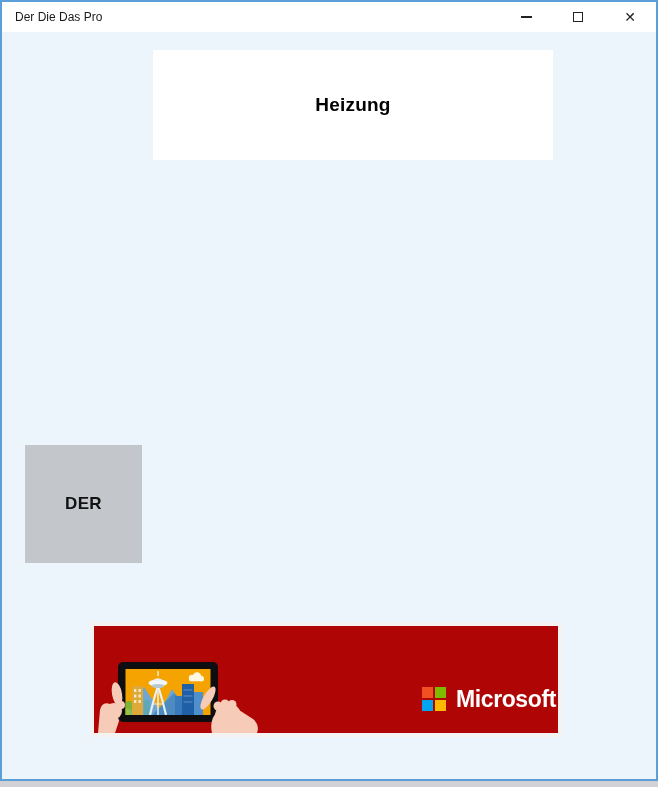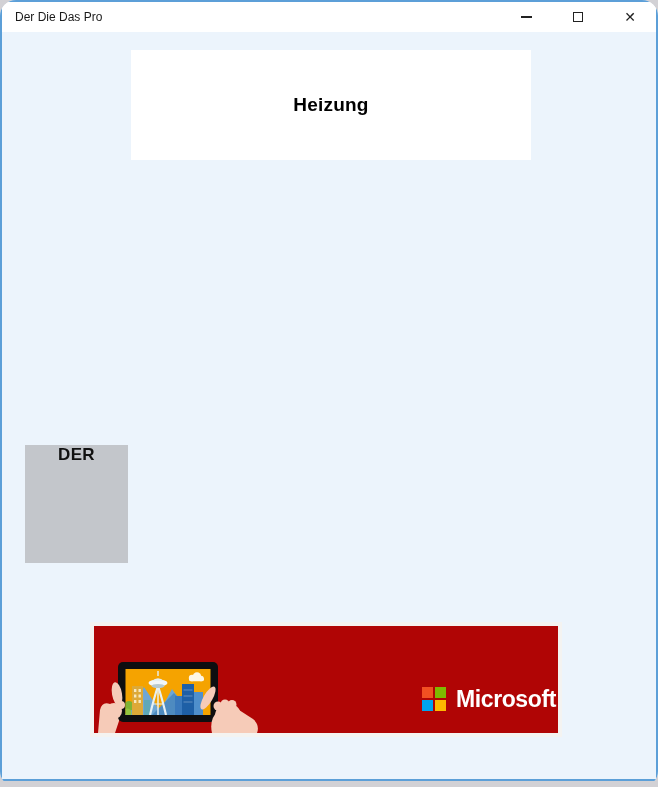--- a/index.html
+++ b/index.html
@@ -4,21 +4,20 @@
 <style>
   * { margin:0; padding:0; box-sizing:border-box; }
   html,body { background:#d2d1d5; }
   body { font-family:"Liberation Sans", sans-serif; }
 
   .stage {
     position:relative;
     width:658px; height:787px;
     background:#d2d1d5;
     overflow:hidden;
-    border-radius:16px;
   }
 
   
   .window {
     position:absolute; left:0; top:0;
     width:658px; height:781px;
     border:2px solid #5c9fd8;
     background:#ecf4fc;
   }
 
@@ -39,36 +38,36 @@
     width:52px; height:100%;
     display:flex; align-items:center; justify-content:center;
     color:#222; cursor:default;
   }
   .min-shape { display:block; width:11px; height:1.4px; background:#222; }
   .max-shape { display:block; width:10px; height:10px; border:1.4px solid #222; }
   .close-glyph { font-size:14px; line-height:1; color:#222; }
 
   
   .word-card {
-    position:absolute; left:129px; top:48px;
+    position:absolute; left:151px; top:48px;
     width:400px; height:110px;
     background:#ffffff;
     display:flex; align-items:center; justify-content:center;
   }
   .word-text {
     font-size:19px; font-weight:700; color:#000;
     letter-spacing:0.2px;
   }
 
   
   .answer-btn {
     position:absolute; top:443px;
-    width:103px; height:118px;
+    width:117px; height:118px;
     background:#c3c6cb;
-    display:flex; align-items:flex-start; justify-content:center;
+    display:flex; align-items:center; justify-content:center;
     cursor:pointer;
   }
   .answer-btn .answer-label {
     font-size:17px; font-weight:700; color:#111;
     letter-spacing:0.3px;
   }
   .btn-der { left:23px; }
   .btn-die { left:267px; }
   .btn-das { left:511px; }
 

